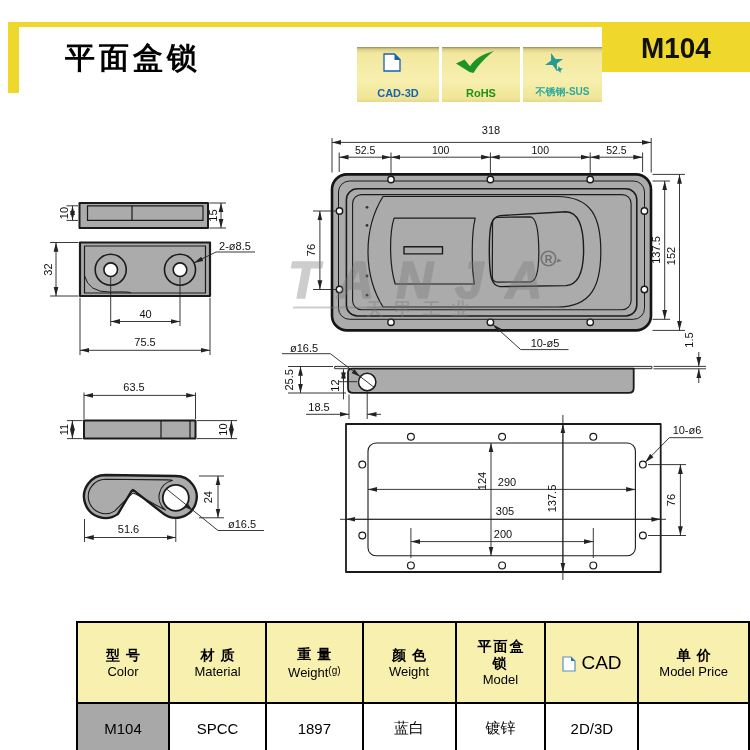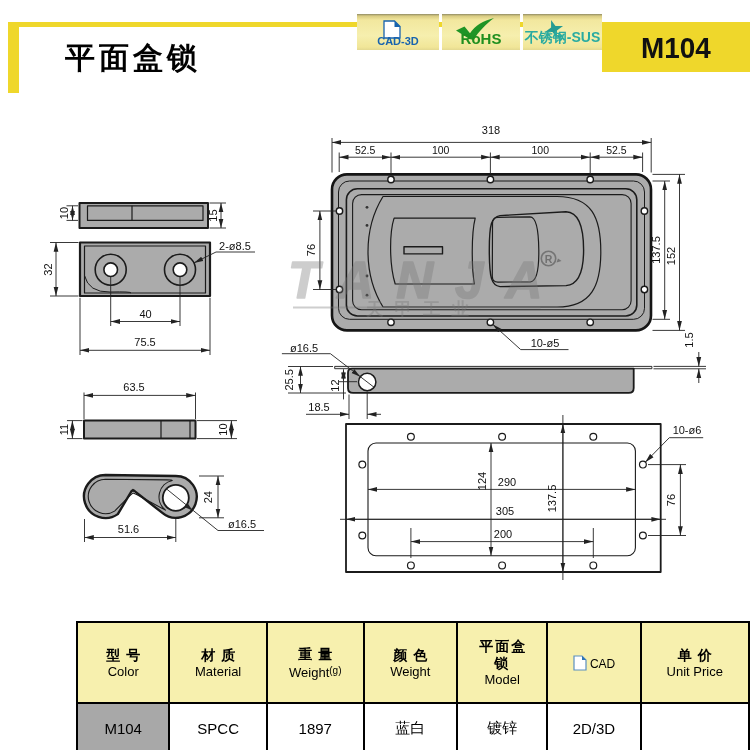--- a/index.html
+++ b/index.html
@@ -6,28 +6,28 @@
   body{width:750px;height:750px;position:relative;background:#fff;
        font-family:"Liberation Sans",sans-serif;overflow:hidden;}
   .abs{position:absolute;}
   
   #topbar{left:8px;top:22px;width:742px;height:5px;background:#EFD72B;}
   #leftbar{left:8px;top:22px;width:11px;height:71px;background:#EFD72B;}
   #title{left:65px;top:38px;font-size:30px;font-weight:bold;color:#000;letter-spacing:4px;}
   #m104blk{left:602px;top:23px;width:148px;height:49px;background:#EFD72B;}
   #m104blk span{position:absolute;left:0;width:100%;text-align:center;top:8px;
       font-size:30px;font-weight:bold;color:#111;transform:scaleX(0.93);}
-  .badge{top:14px;height:36px;background:linear-gradient(180deg,#8f8a64 0,#d8cb82 2px,#f2e79e 6px,#f6efae 60%,#f1e698 92%,#e4d98f 100%);}
+  .badge{top:47px;height:55px;background:linear-gradient(180deg,#8f8a64 0,#d8cb82 2px,#f2e79e 6px,#f6efae 60%,#f1e698 92%,#e4d98f 100%);}
   .badge .cap{position:absolute;left:0;width:100%;text-align:center;bottom:3px;font-weight:bold;}
   #b1{left:357px;width:82px;}
   #b2{left:442px;width:78px;}
   #b3{left:523px;width:79px;}
   #b1 .cap{color:#1763AE;font-size:11px;}
-  #b2 .cap{color:#1F8F1F;font-size:15px;margin-top:36px;}
-  #b3 .cap{color:#2AABA0;font-size:14px;}
+  #b2 .cap{color:#1F8F1F;font-size:11px;margin-top:36px;}
+  #b3 .cap{color:#2AABA0;font-size:10px;}
   
   #tbl{left:76px;top:621px;border-collapse:collapse;table-layout:fixed;}
   #tbl td{border:2px solid #000;text-align:center;vertical-align:middle;padding:15px;
           font-size:15px;color:#000;}
   #tbl .hd{background:#F7F0AE;height:37px;}
   #tbl .hd .cn{font-size:14px;font-weight:bold;letter-spacing:6px;line-height:17px;text-indent:6px;}
   #tbl .hd .en{font-size:13px;letter-spacing:0;line-height:15px;}
   #tbl .gray{background:#A8A8A8;}
   #tbl .r{height:30px;background:#fff;}
 </style>
@@ -357,24 +357,24 @@
           <div class="cn">颜色</div>
           <div class="en">Weight</div>
         </td>
   <td class="hd" style="width:85px">
           <div class="cn" style="letter-spacing:2px;text-indent:2px">平面盒锁</div>
           <div class="en">Model</div>
         </td>
   <td class="hd" style="width:83px"><svg width="14" height="16" viewBox="0 0 14 16" style="vertical-align:-3px">
             <path d="M1,1 h8 l4,4 v10 h-12 z" fill="#fff" stroke="#5a8fc0" stroke-width="1.2"></path>
             <path d="M9,1 l4,4 h-4 z" fill="#2E75B6"></path>
-          </svg><span style="font-size:12px"> CAD</span></td>
+          </svg><span style="font-size:19px"> CAD</span></td>
   <td class="hd" style="width:131px">
           <div class="cn">单价</div>
-          <div class="en">Unit Price</div>
+          <div class="en">Model Price</div>
         </td>
  </tr>
  <tr class="r">
   <td class="gray">M104</td>
         <td>SPCC</td>
         <td>1897</td>
         <td>蓝白</td>
         <td>镀锌</td>
         <td>2D/3D</td>
         <td></td>

